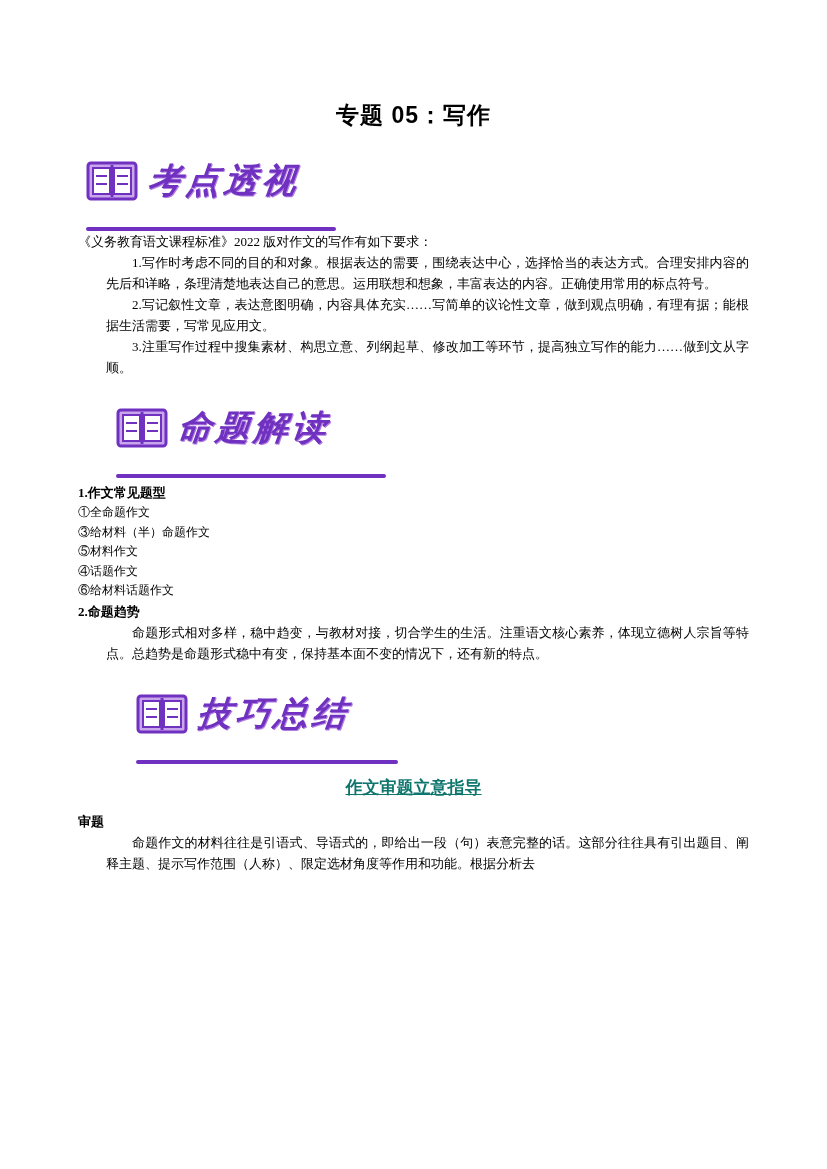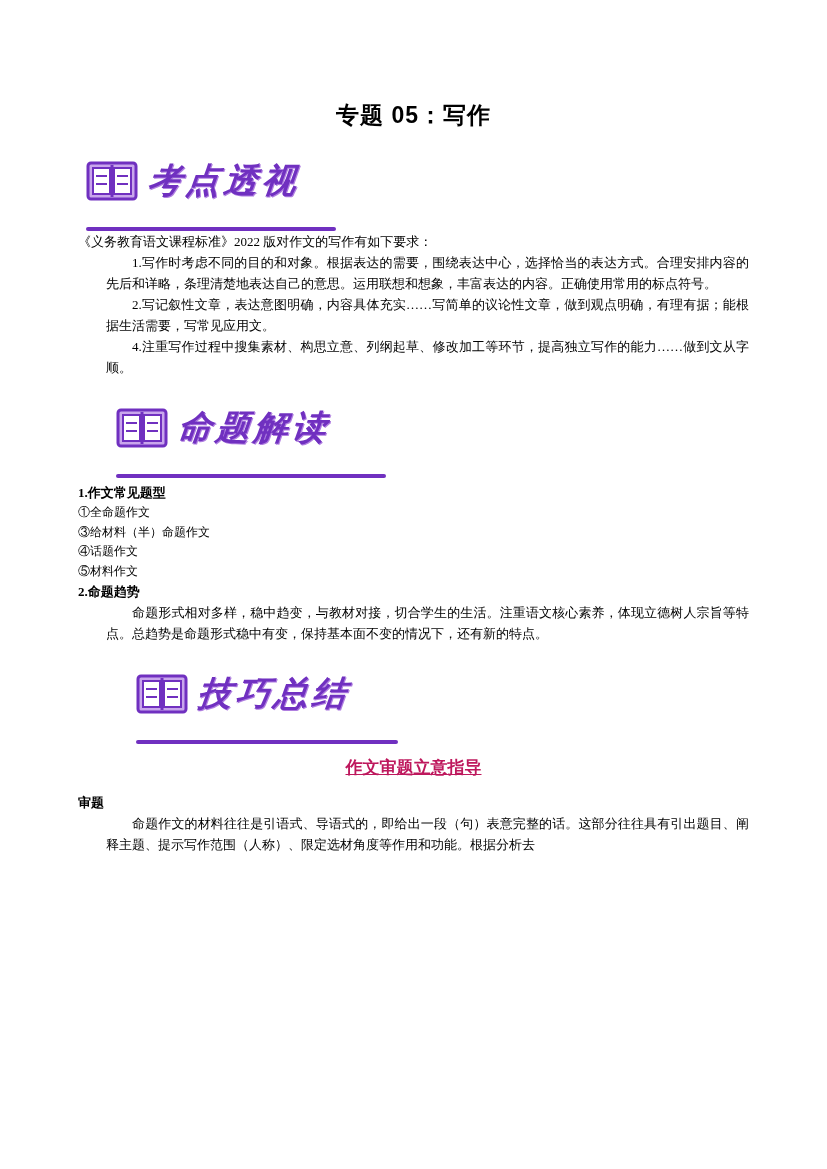--- a/index.html
+++ b/index.html
@@ -78,21 +78,21 @@
     margin: 0;
     font-size: 13px;
     line-height: 1.62;
     text-align: justify;
   }
   .p-ind0 { text-indent: 0; }
   .p-ind1 { text-indent: 2em; margin-left: 28px; }
   .bold { font-weight: bold; }
   .center-red {
     text-align: center;
-    color: #be185d;
+    color: #0f766e;
     font-weight: bold;
     font-size: 17px;
     text-decoration: underline;
     margin: 10px 0 10px 0;
   }
   .list-line {
     font-size: 12px;
     line-height: 1.62;
     text-indent: 0;
   }
@@ -120,21 +120,21 @@
         </svg>
       </span>
       <span class="head-label">考点透视</span>
     </div>
   </div>
   <div class="head-underline u1"></div>
 
   <p class="p-ind0">《义务教育语文课程标准》2022 版对作文的写作有如下要求：</p>
   <p class="p-ind1">1.写作时考虑不同的目的和对象。根据表达的需要，围绕表达中心，选择恰当的表达方式。合理安排内容的先后和详略，条理清楚地表达自己的意思。运用联想和想象，丰富表达的内容。正确使用常用的标点符号。</p>
   <p class="p-ind1">2.写记叙性文章，表达意图明确，内容具体充实……写简单的议论性文章，做到观点明确，有理有据；能根据生活需要，写常见应用文。</p>
-  <p class="p-ind1">4.注重写作过程中搜集素材、构思立意、列纲起草、修改加工等环节，提高独立写作的能力……做到文从字顺。</p>
+  <p class="p-ind1">3.注重写作过程中搜集素材、构思立意、列纲起草、修改加工等环节，提高独立写作的能力……做到文从字顺。</p>
 
   <div class="section-head indent2">
     <div class="head-inner">
       <span class="book-icon">
         <svg viewBox="0 0 52 44" width="52" height="44">
           <rect x="2" y="4" width="48" height="36" rx="3" fill="#c9a6ec" stroke="#7030c0" stroke-width="3"></rect>
           <rect x="7" y="9" width="17" height="26" fill="#ffffff" stroke="#7030c0" stroke-width="2"></rect>
           <rect x="28" y="9" width="17" height="26" fill="#ffffff" stroke="#7030c0" stroke-width="2"></rect>
           <line x1="10" y1="17" x2="21" y2="17" stroke="#7030c0" stroke-width="2"></line>
           <line x1="10" y1="25" x2="21" y2="25" stroke="#7030c0" stroke-width="2"></line>
@@ -145,22 +145,23 @@
       </span>
       <span class="head-label">命题解读</span>
     </div>
   </div>
   <div class="head-underline u2"></div>
 
   <div class="small-gap"></div>
   <p class="p-ind0 bold">1.作文常见题型</p>
   <p class="list-line">①全命题作文</p>
   <p class="list-line">③给材料（半）命题作文</p>
+  <p class="list-line">⑤材料作文</p>
   <p class="list-line">④话题作文</p>
-  <p class="list-line">⑤材料作文</p>
+  <p class="list-line">⑥给材料话题作文</p>
   <p class="p-ind0 bold">2.命题趋势</p>
   <p class="p-ind1">命题形式相对多样，稳中趋变，与教材对接，切合学生的生活。注重语文核心素养，体现立德树人宗旨等特点。总趋势是命题形式稳中有变，保持基本面不变的情况下，还有新的特点。</p>
 
   <div class="section-head indent3">
     <div class="head-inner">
       <span class="book-icon">
         <svg viewBox="0 0 52 44" width="52" height="44">
           <rect x="2" y="4" width="48" height="36" rx="3" fill="#c9a6ec" stroke="#7030c0" stroke-width="3"></rect>
           <rect x="7" y="9" width="17" height="26" fill="#ffffff" stroke="#7030c0" stroke-width="2"></rect>
           <rect x="28" y="9" width="17" height="26" fill="#ffffff" stroke="#7030c0" stroke-width="2"></rect>

